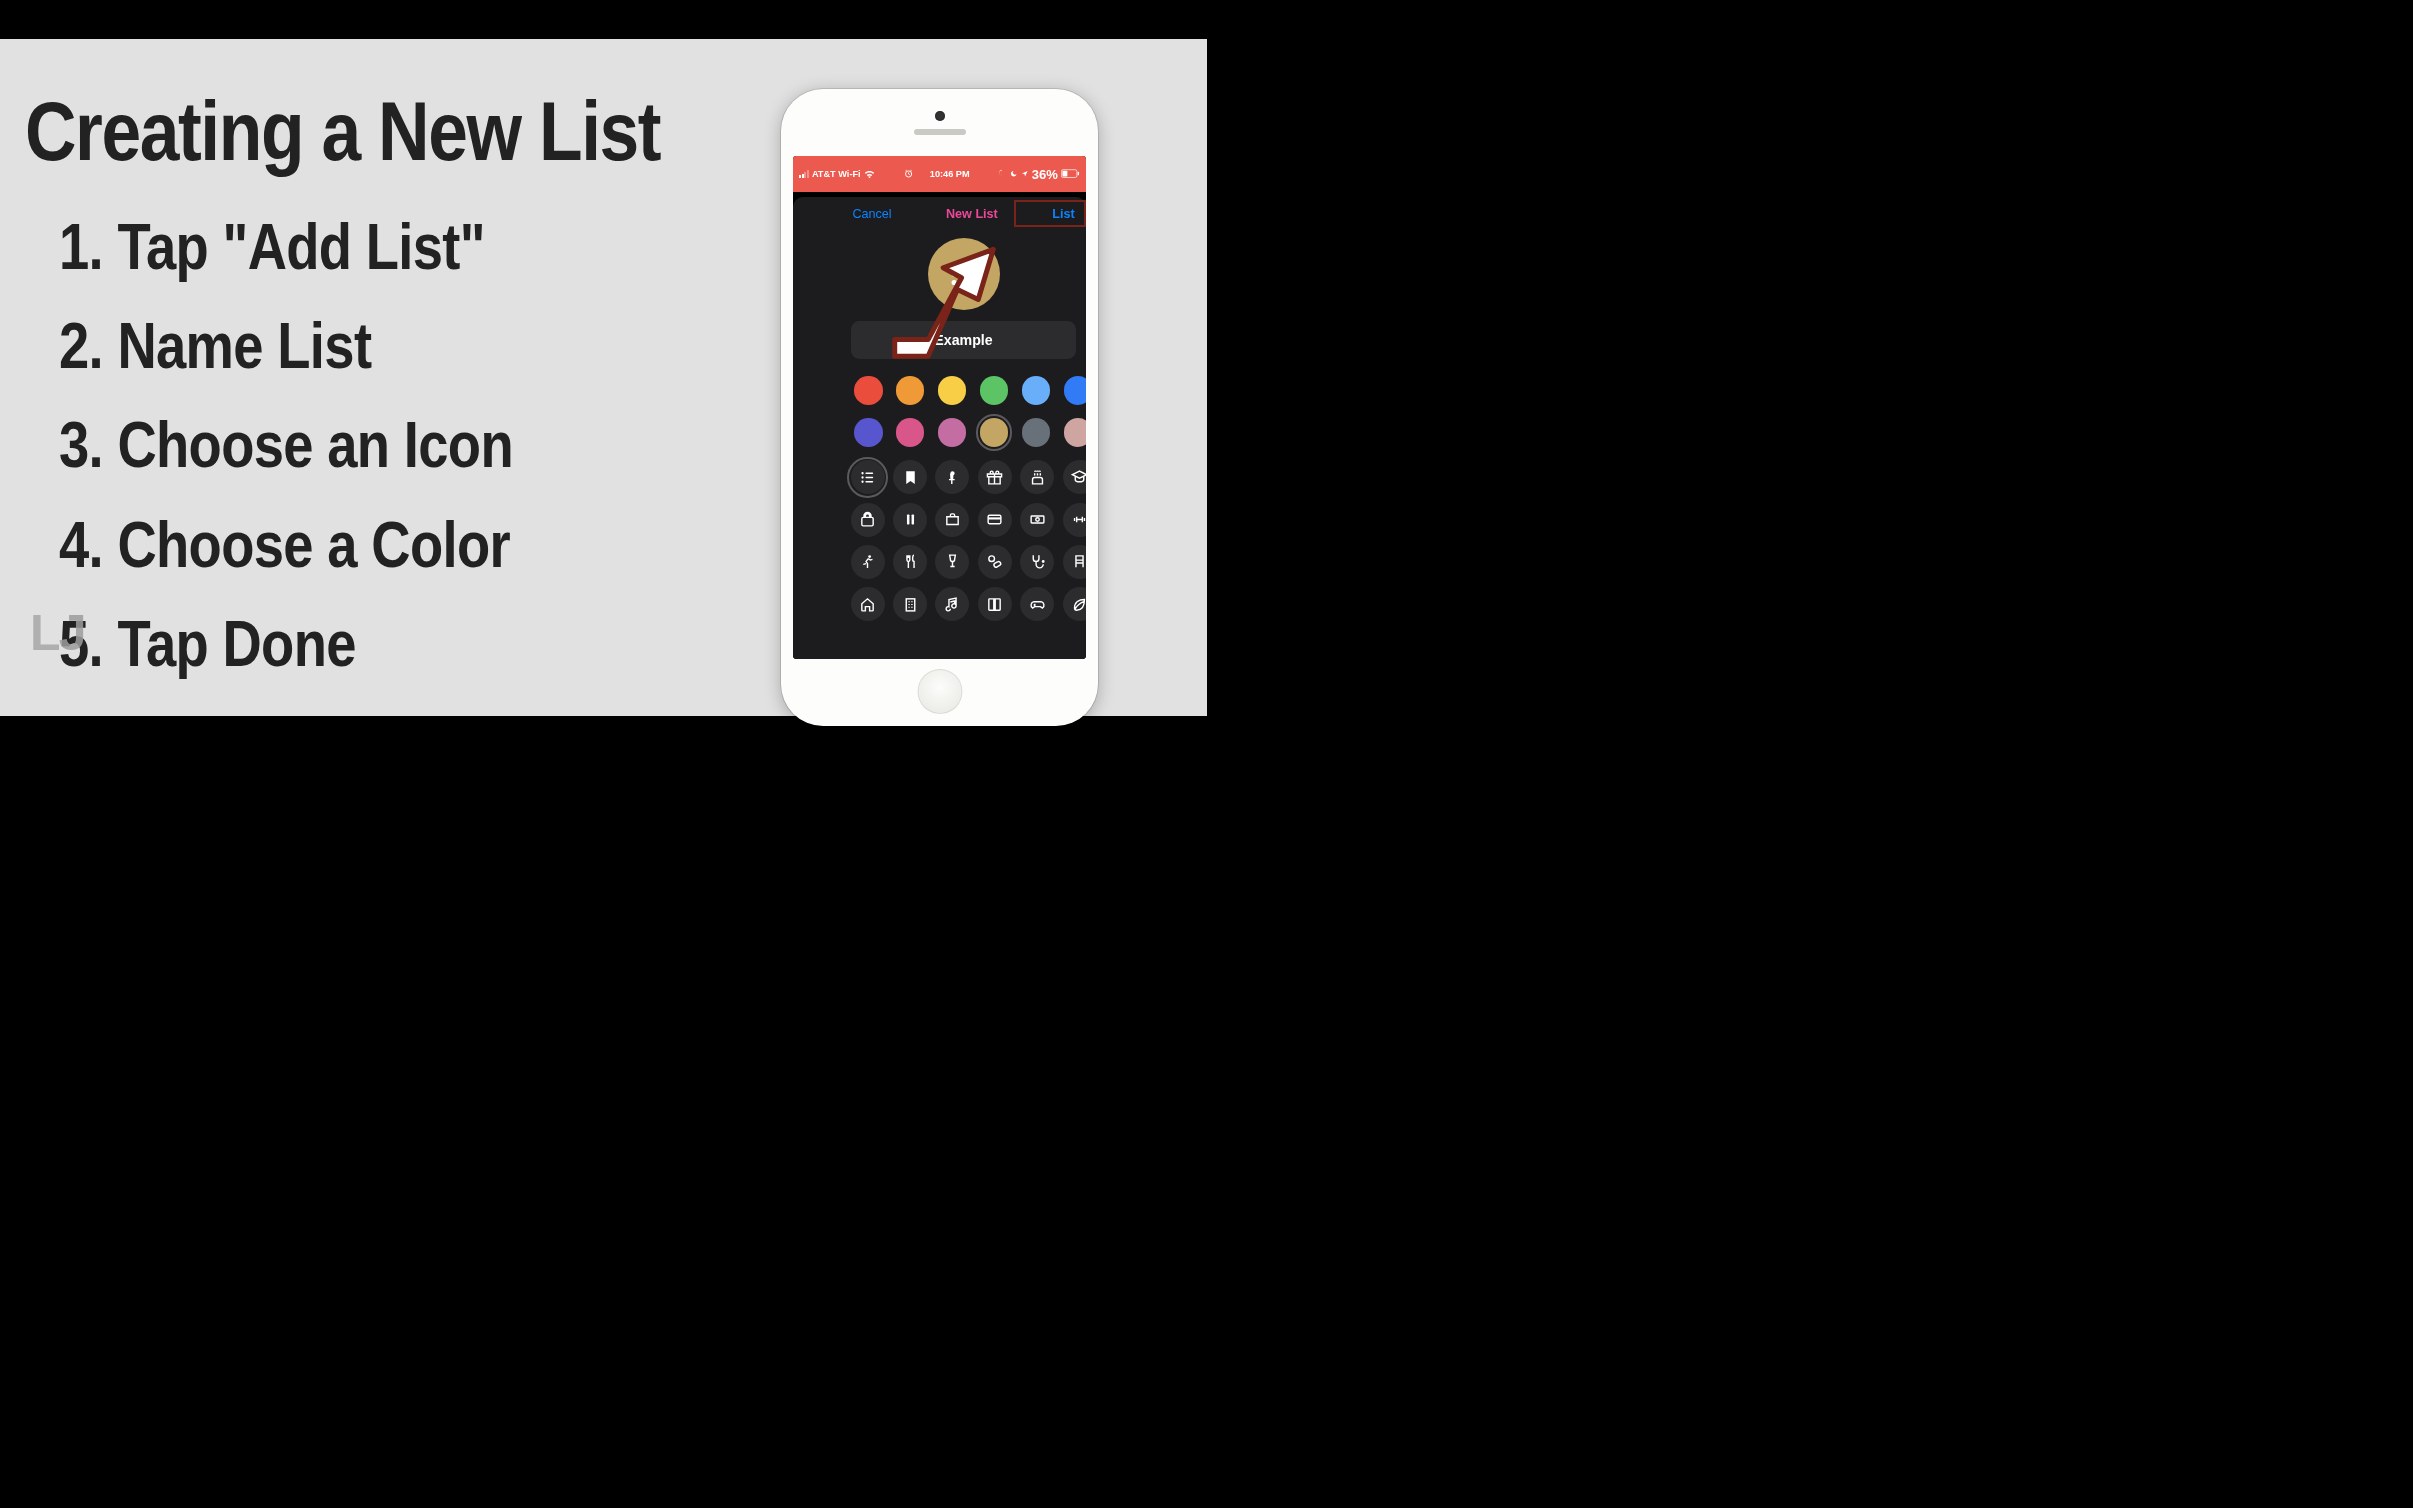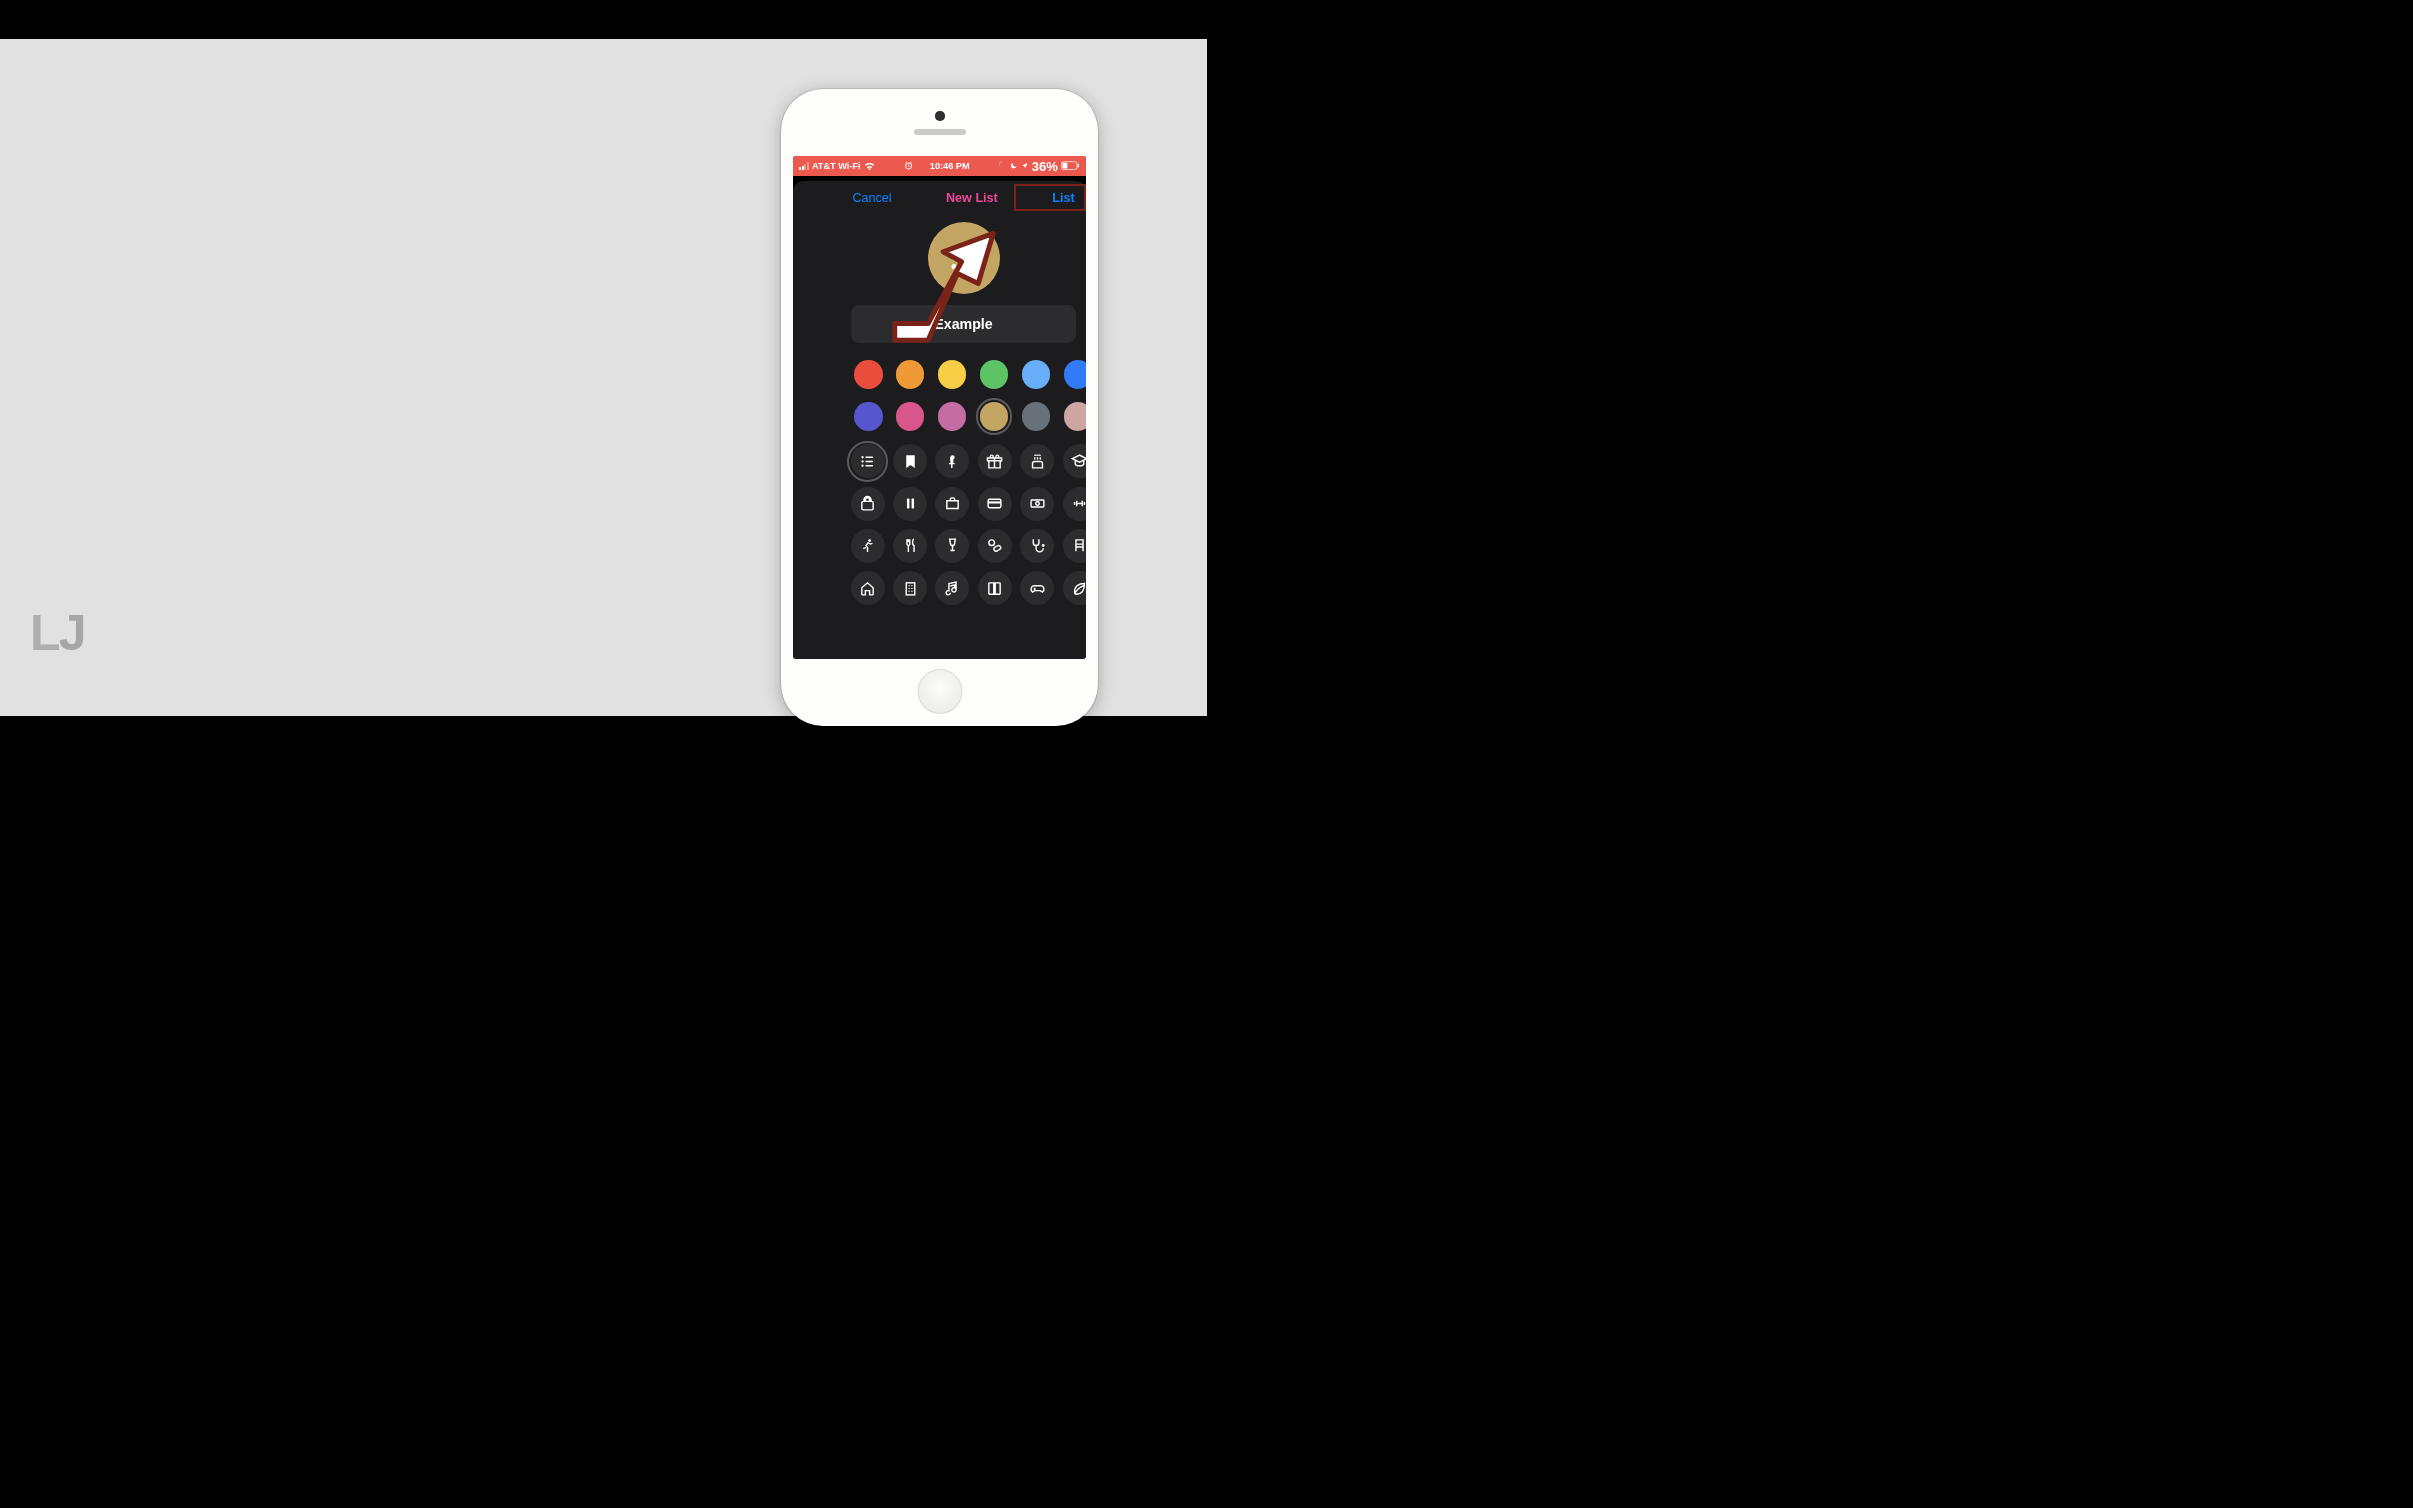--- a/index.html
+++ b/index.html
@@ -89,21 +89,21 @@
     overflow: hidden;
     position: relative;
     color: #fff;
     font-family: -apple-system, "Helvetica Neue", Arial, sans-serif;
   }
   
   .status-bar {
     display: flex;
     align-items: center;
     justify-content: space-between;
-    height: 20px;
+    height: 36px;
     background: #ec5a4f;
     padding: 0 6.7px;
     font-size: 9.2px;
     font-weight: 600;
     color: #fff;
   }
   .status-left, .status-right { display: flex; align-items: center; gap: 3.4px; }
   .status-center { display: flex; align-items: center; gap: 17px; }
   .sig-bars { display: inline-flex; gap: 0.8px; align-items: flex-end; height: 7.5px; }
   .sig-bars i { width: 1.7px; background: #fff; display: block; }
@@ -216,20 +216,30 @@
     opacity: 0.85;
     letter-spacing: -1.7px;
   }
   .watermark .j { color: #9c9c9c; }
 </style>
 </head>
 <body>
 
 <div class="content-band">
 
+  <div class="instructions">
+    <h1>Creating a New List</h1>
+    <ol>
+      <li>1. Tap "Add List"</li>
+      <li>2. Name List</li>
+      <li>3. Choose an Icon</li>
+      <li>4. Choose a Color</li>
+      <li>5. Tap Done</li>
+    </ol>
+  </div>
 
   <div class="watermark">L<span class="j">J</span></div>
 
   <div class="phone">
     <div class="phone-camera"></div>
     <div class="phone-speaker"></div>
     <div class="home-button"></div>
 
     <div class="screen">
 

